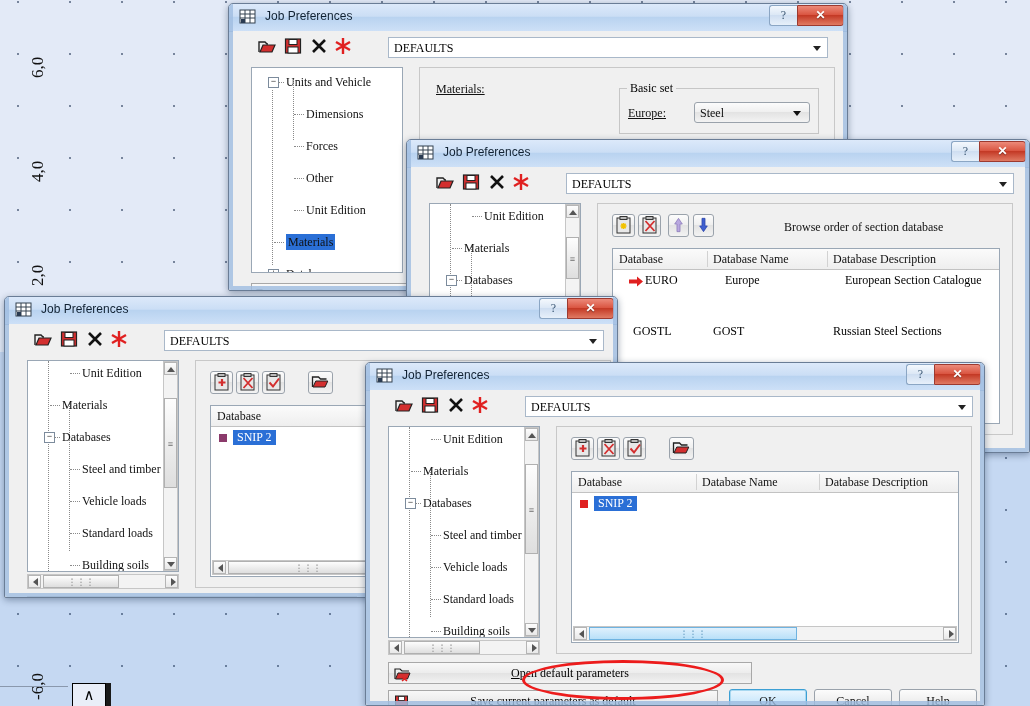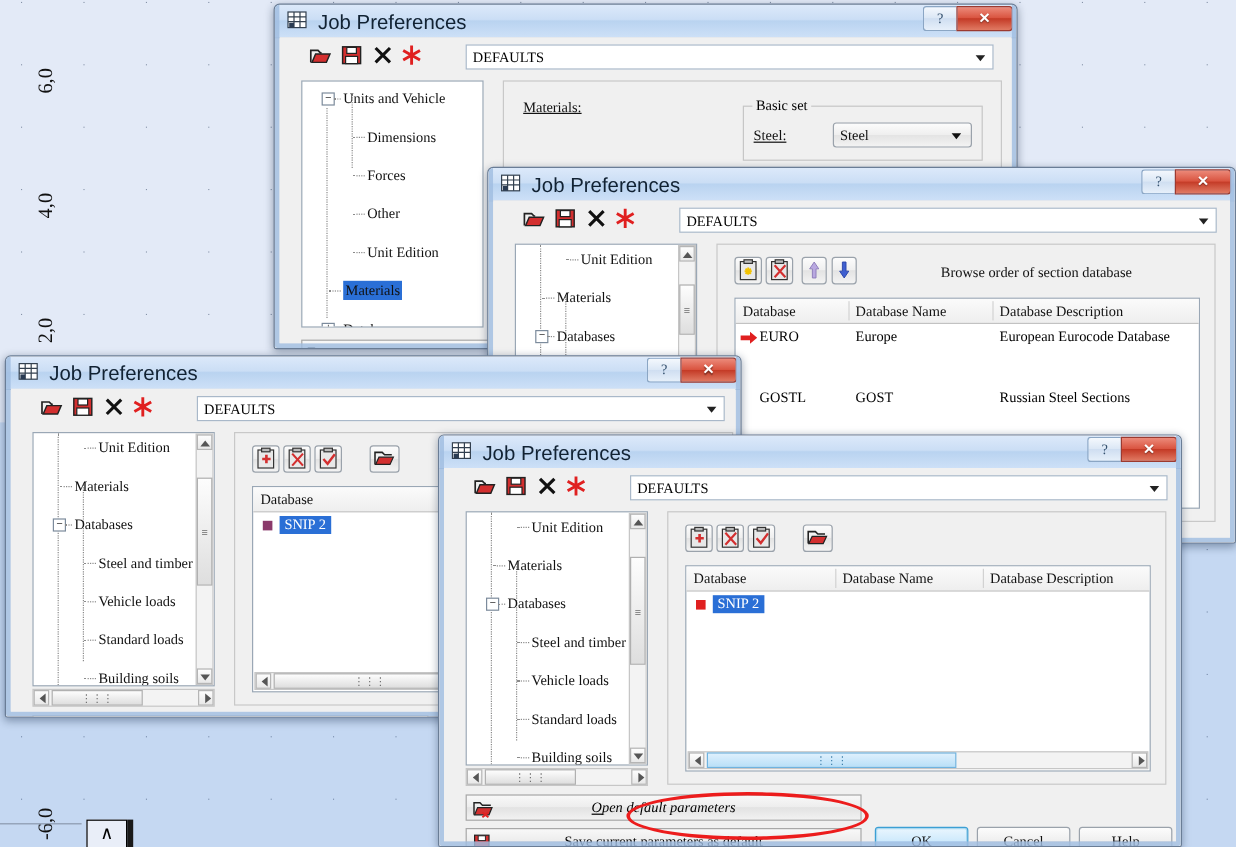--- a/index.html
+++ b/index.html
@@ -31,21 +31,21 @@
   .win{position:absolute;background:#f0f0f0;
     border:1px solid #6a7d96;border-radius:5px 5px 2px 2px;
     box-shadow:0 2px 7px rgba(20,40,70,.40);
     box-sizing:border-box;overflow:hidden;}
   .win .frame{position:absolute;left:0;top:0;right:0;bottom:0;
     border:4px solid rgba(160,190,225,.82);border-top:none;border-radius:0 0 2px 2px;
     pointer-events:none;box-sizing:border-box;}
   .tbar{height:27px;position:relative;
     background:linear-gradient(to bottom,#dce9fa 0%,#cbdef5 45%,#b9d3f0 50%,#cde0f7 100%);
     border-bottom:1px solid #9bb6d6;border-radius:4px 4px 0 0;}
-  .tbar .ttl{position:absolute;left:36px;top:5px;font-size:17px;color:#123;
+  .tbar .ttl{position:absolute;left:36px;top:5px;font-size:12px;color:#123;
     font-family:"Liberation Sans",sans-serif;}
   .tbar .appicon{position:absolute;left:10px;top:5px;width:17px;height:16px;}
   .tbar .btns{position:absolute;right:3px;top:1px;display:flex;gap:0;}
   .tb-help{width:27px;height:19px;border:1px solid #8ba6c4;border-right:none;
     border-radius:3px 0 0 3px;
     background:linear-gradient(to bottom,#f4f8fd,#dbe7f5 48%,#cfdef1 50%,#e7f0fa);
     color:#33506e;font-size:12px;text-align:center;line-height:18px;font-family:"Liberation Serif",serif;}
   .tb-close{width:45px;height:19px;border:1px solid #9c3a30;border-radius:0 3px 3px 0;
     background:linear-gradient(to bottom,#ec8a7a,#d9533f 48%,#c43a26 50%,#e07a63);
     color:#fff;font-size:12px;font-weight:bold;text-align:center;line-height:18px;
@@ -207,21 +207,21 @@
         <span class="lbl" style="left:34px;">Databases</span>
       </div>
 
     </div>
 
     <div class="panel" style="left:186px;top:36px;width:416px;height:206px;">
       <div class="lbl u" style="left:16px;top:14px;font-family:Liberation Serif, serif;">Materials:</div>
 
       <div class="groupbox" style="left:199px;top:20px;width:200px;height:46px;">
         <div class="gl">Basic set</div>
-        <div class="lbl u" style="left:8px;top:17px;">Steel:</div>
+        <div class="lbl u" style="left:8px;top:17px;">Europe:</div>
         <div class="btn" style="left:74px;top:13px;width:116px;height:21px;text-align:left;padding:3px 0 0 5px;">
           <span>Steel</span>
           <i style="position:absolute;right:8px;top:8px;width:0;height:0;border-left:4px solid transparent;border-right:4px solid transparent;border-top:5px solid #111;"></i>
         </div>
       </div>
     </div>
 
     <div class="wbtn" style="left:18px;top:252px;width:340px;">
       <svg style="position:absolute;left:4px;top:3px;width:17px;height:16px;" viewBox="0 0 17 16">
         <path d="M1 13V3h5l2 2h7" fill="none" stroke="#222" stroke-width="1.2"></path>
@@ -336,27 +336,27 @@
       <div class="lbl" style="left:186px;top:16px;">Browse order of section database</div>
 
       <div class="grid" style="left:14px;top:44px;width:388px;height:176px;">
         <div class="ghead">
           <span style="left:6px;">Database</span>
           <span style="left:100px;">Database Name</span>
           <span style="left:220px;">Database Description</span>
           <i class="gsep" style="left:94px;"></i>
             <i class="gsep" style="left:214px;"></i>
         </div>
-        <div class="grow" style="top:24px;">
+        <div class="grow" style="top:24px;margin-left:12px;">
           <svg style="position:absolute;left:4px;top:3px;width:14px;height:11px;" viewBox="0 0 14 11">
             <path d="M0 3.5h8V0.5l6 5-6 5V7.5H0z" fill="#e02020"></path>
           </svg>
           <span style="left:20px;">EURO</span>
           <span style="left:100px;">Europe</span>
-          <span style="left:220px;">European Eurocode Database</span>
+          <span style="left:220px;">European Section Catalogue</span>
         </div>
         <div class="grow" style="top:75px;">
           <span style="left:20px;">GOSTL</span>
           <span style="left:100px;font-family:Liberation Serif, serif;">GOST</span>
           <span style="left:220px;">Russian Steel Sections</span>
         </div>
       </div>
     </div>
 
   </div>
@@ -659,21 +659,21 @@
               <i class="arrL" style="left:4px;top:2px;"></i>
             </div>
           <div class="sbtn" style="right:0;top:0;width:13px;height:13px;">
               <i class="arrR" style="left:5px;top:2px;"></i>
             </div>
           <div class="sthumb blue" style="left:15px;top:0;width:208px;height:13px;line-height:13px;">⋮⋮⋮</div>
         </div>
       </div>
     </div>
 
-    <div class="wbtn" style="left:18px;top:272px;width:330px;font-style:italic;">
+    <div class="wbtn" style="left:18px;top:272px;width:364px;">
       <svg style="position:absolute;left:5px;top:3px;width:17px;height:16px;" viewBox="0 0 17 16">
         <path d="M1 13V3h5l2 2h7" fill="none" stroke="#222" stroke-width="1.2"></path>
         <path d="M1.5 13l2.5-6h12l-2.5 6z" fill="#d32f2f" stroke="#222" stroke-width="1"></path>
         <path d="M8 11l5 4M13 11l-5 4" stroke="#e02020" stroke-width="1.6"></path>
       </svg>
       <div class="t"><span class="u">O</span>pen default parameters</div>
     </div>
     <div class="wbtn" style="left:18px;top:300px;width:330px;">
       <svg style="position:absolute;left:5px;top:3px;width:17px;height:16px;" viewBox="0 0 17 16">
         <rect x="1.5" y="2" width="12" height="11" fill="#d32f2f" stroke="#222" stroke-width="1"></rect>

